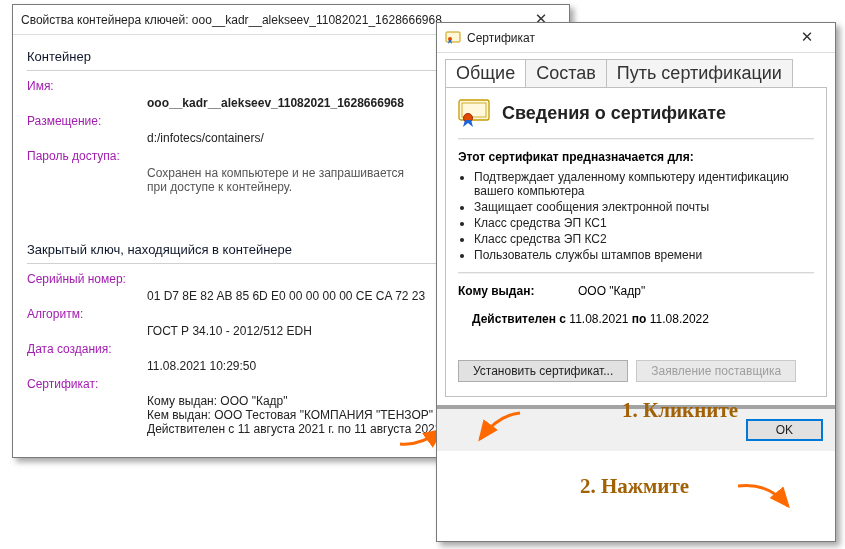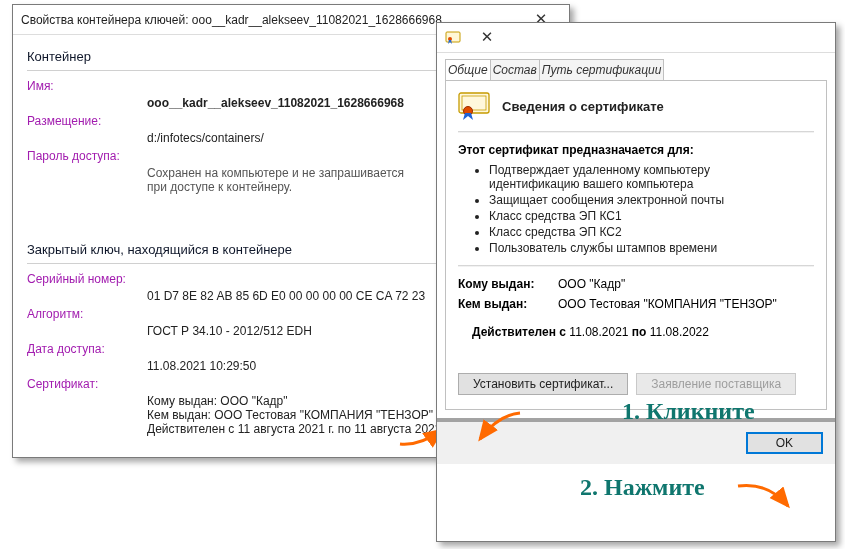--- a/index.html
+++ b/index.html
@@ -92,86 +92,85 @@
     cursor: default;
   }
   
   .tabs {
     display:flex;
     align-items:flex-end;
     margin: 6px 8px 0 8px;
     gap:0;
   }
   .tab {
-    padding: 3px 2px;
+    padding: 3px 10px;
     border: 1px solid #c0c0c0;
     border-bottom:none;
     background:#f4f4f4;
-    font-size:12px;
+    font-size:18px;
     color:#333;
     cursor:pointer;
     margin-right:-1px;
-    font-style:italic;
   }
   .tab.active {
     background:#fff;
     position:relative;
     z-index:2;
   }
   .tab-body {
     margin: 0 8px 8px 8px;
     border:1px solid #c0c0c0;
     padding: 10px 12px 14px 12px;
     position:relative;
     background:#fff;
   }
   .cert-header {
     display:flex;
     align-items:center;
     gap:10px;
     font-weight:700;
-    font-size:13px;
+    font-size:18px;
     color:#222;
     padding-bottom:8px;
   }
   .cert-icon {
     width:34px; height:30px;
   }
   .sep-emboss {
     height:2px;
     background: linear-gradient(#c9c9c9, #fff);
     margin: 2px 0 10px 0;
   }
   .purpose-title { font-weight:700; margin-bottom:6px; }
   .purpose-list { margin:0 0 10px 16px; padding:0; list-style: disc; }
-  .purpose-list li { margin:2px 15px; color:#222; }
+  .purpose-list li { margin:2px 0; color:#222; }
   .kv { display:flex; margin:6px 0; }
-  .kv .k { width:100px; font-weight:700; }
+  .kv .k { width:120px; font-weight:700; }
   .kv .v { flex:1; }
   .valid-line { font-weight:700; margin: 14px 0 6px 14px; }
   .valid-line .d { font-weight:400; }
   .install-row {
     display:flex;
     justify-content:flex-start;
     gap:8px;
     margin-top: 34px;
   }
   .bottom-bar {
     display:flex;
     justify-content:flex-end;
     padding: 10px 12px;
     background:#f0f0f0;
     border-top:4px solid #a3a3a3;
   }
   
   .annot {
     position:absolute;
-    color:#0f766e;
+    color:#a16207;
     font-family: "Comic Sans MS", "Segoe Script", cursive;
-    font-size: 24px;
+    font-size: 21px;
     font-weight: 600;
     pointer-events:none;
   }
   .arrow {
     position:absolute;
     pointer-events:none;
   }
 </style>
 </head>
 <body>
@@ -206,21 +205,21 @@
 
     <div class="row">
         <div class="label">Серийный номер:</div>
       <div class="val">01 D7 8E 82 AB 85 6D E0 00 00 00 00 CE CA 72 23</div>
       </div>
     <div class="row">
         <div class="label">Алгоритм:</div>
       <div class="val">ГОСТ Р 34.10 - 2012/512 EDH</div>
       </div>
     <div class="row">
-        <div class="label">Дата доступа:</div>
+        <div class="label">Дата создания:</div>
       <div class="val">11.08.2021 10:29:50</div>
       </div>
 
     <div class="row" style="align-items:flex-start;">
       <div class="label">Сертификат:</div>
       <div class="val">
         <div>Кому выдан: ООО "Кадр"</div>
         <div>Кем выдан: ООО Тестовая "КОМПАНИЯ "ТЕНЗОР"</div>
         <div>Действителен с 11 августа 2021 г. по 11 августа 2022 г.</div>
       </div>
@@ -243,20 +242,21 @@
 
 <div class="window" style="left:436px; top:22px; width:400px; height:520px;">
   <div class="titlebar">
     <span class="title-icon">
       <svg viewBox="0 0 16 16">
           <rect x="1" y="2" width="14" height="10" rx="1" fill="#fff7d6" stroke="#c69b00"></rect>
           <circle cx="5" cy="9" r="2" fill="#e04b00"></circle>
           <path d="M4 10 L3 14 L5 12 L7 14 L6 10" fill="#1e63d6"></path>
         </svg>
     </span>
+    <span class="title">Сертификат</span>
     <div class="close">✕</div>
   </div>
 
   <div class="tabs">
     <div class="tab active">Общие</div>
     <div class="tab">Состав</div>
     <div class="tab">Путь сертификации</div>
   </div>
 
   <div class="tab-body">
@@ -278,24 +278,20 @@
       <li>Класс средства ЭП КС1</li>
       <li>Класс средства ЭП КС2</li>
       <li>Пользователь службы штампов времени</li>
     </ul>
     <div class="sep-emboss"></div>
 
     <div class="kv">
       <div class="k">Кому выдан:</div>
       <div class="v">ООО "Кадр"</div>
     </div>
-    <div class="kv">
-      <div class="k">Кем выдан:</div>
-      <div class="v">ООО Тестовая "КОМПАНИЯ "ТЕНЗОР"</div>
-    </div>
     <div class="valid-line">
       <span>Действителен с</span>
       <span class="d"> </span><span class="d">11.08.2021</span>
       <span> </span><span>по</span>
       <span class="d"> </span><span class="d">11.08.2022</span>
     </div>
 
     <div class="install-row">
       <button class="win">Установить сертификат...</button>
       <button class="win" disabled="">Заявление поставщика</button>

